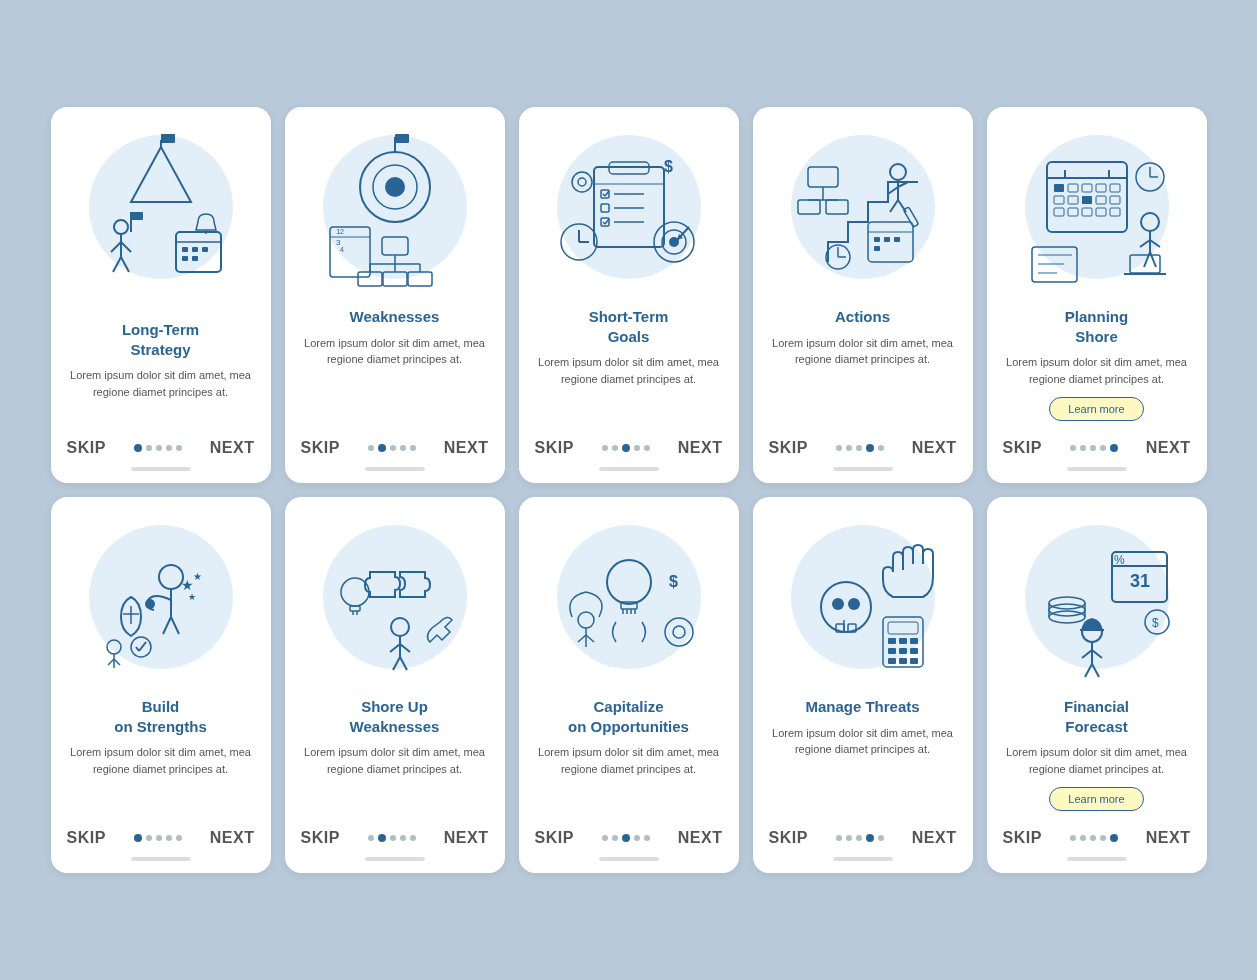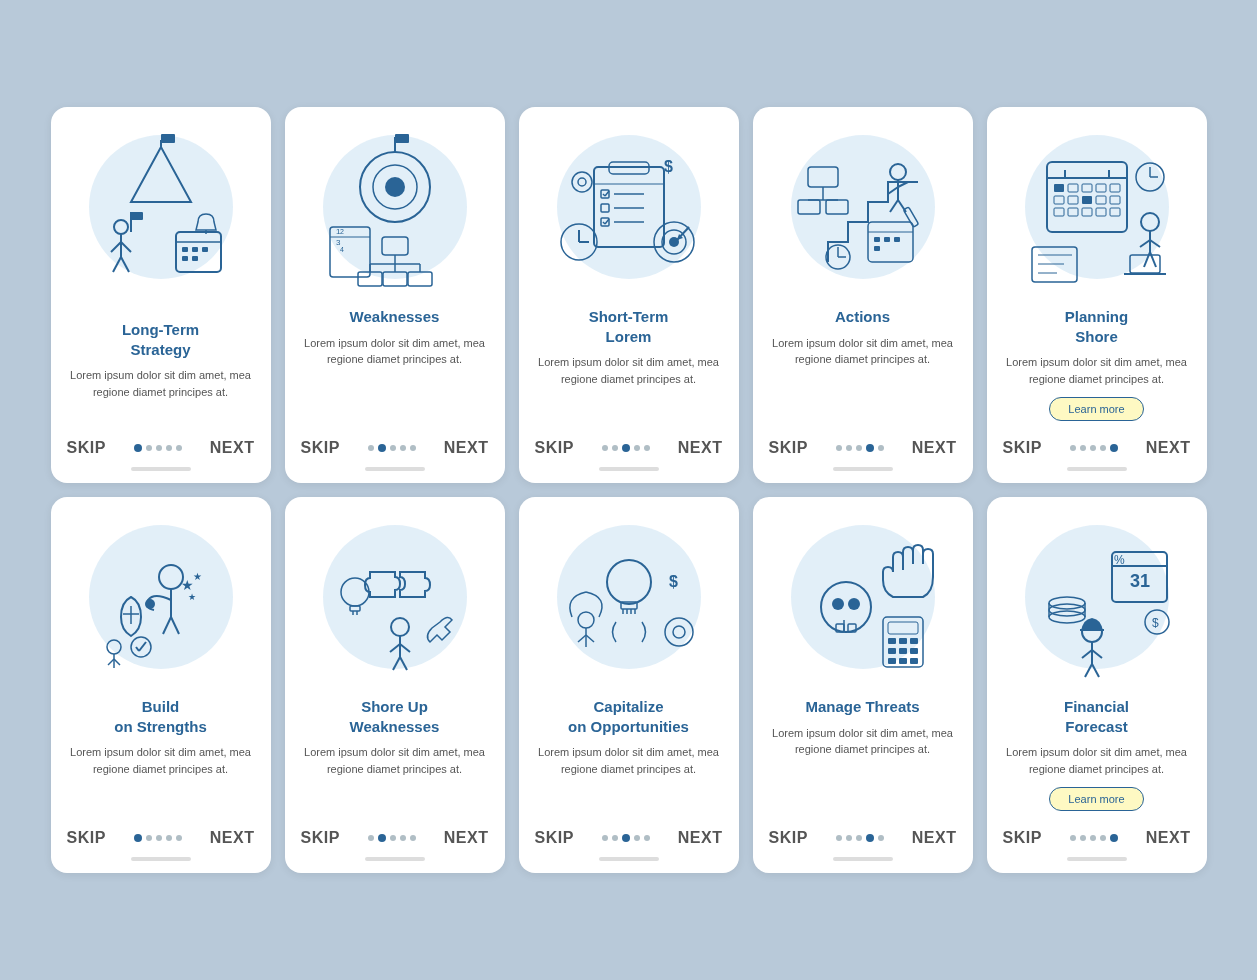--- a/index.html
+++ b/index.html
@@ -246,21 +246,21 @@
       <line x1="45" y1="130" x2="55" y2="130" stroke="#2a6496" stroke-width="2"></line>
 
       <text x="130" y="60" font-size="16" fill="#2a6496" font-weight="bold">$</text>
 
       <circle cx="48" cy="70" r="10" fill="none" stroke="#2a6496" stroke-width="1.5"></circle>
       <circle cx="48" cy="70" r="4" fill="none" stroke="#2a6496" stroke-width="1.5"></circle>
     </svg>
   </div>
       <div class="card-content">
         <div class="card-title" style="white-space: pre-line;">Short-Term
-Lorem</div>
+Goals</div>
         <div class="card-description">Lorem ipsum dolor sit dim amet, mea regione diamet principes at.</div>
       </div>
       <div class="card-nav">
         <span class="nav-skip">SKIP</span>
         <div class="nav-dots">
           <div class="dot"></div>
           <div class="dot"></div>
           <div class="dot active"></div>
           <div class="dot"></div>
           <div class="dot"></div>

